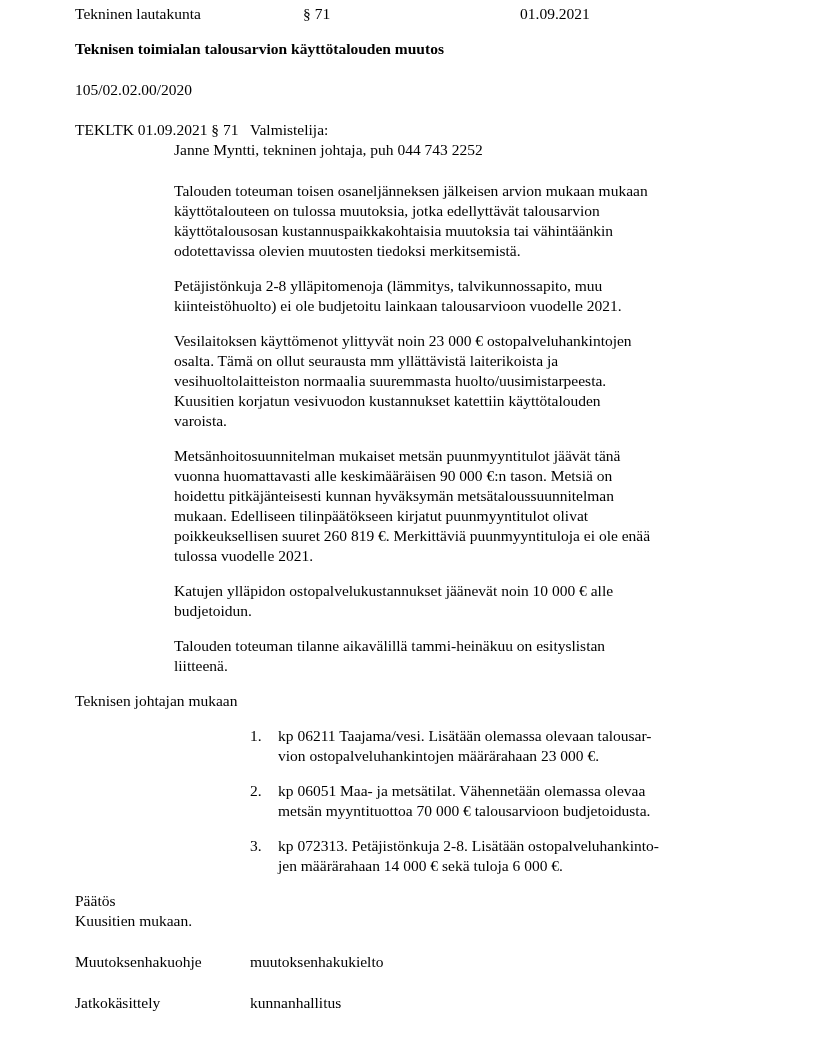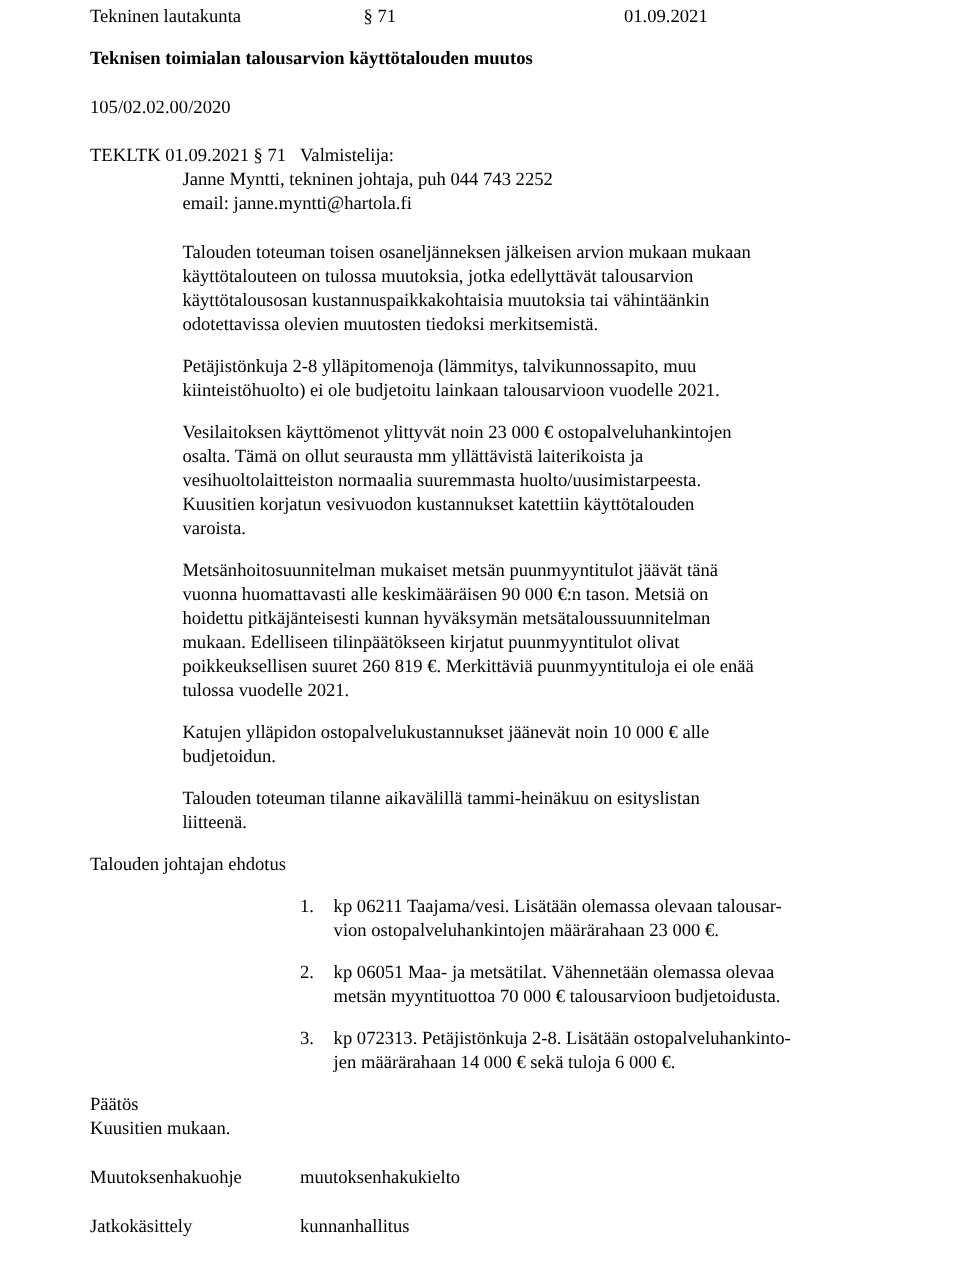--- a/index.html
+++ b/index.html
@@ -42,21 +42,21 @@
   .row {
     display: flex;
     align-items: flex-start;
   }
   .row-label {
     width: 175px;
     flex-shrink: 0;
   }
   .preparer-block { margin-top: 20px; }
   .indent {
-    margin-left: 77px;
+    margin-left: 99px;
     width: 535px;
     white-space: pre-line;
   }
   .para {
     margin-top: 15px;
   }
   .para-first { margin-top: 21px; }
   .proposal-label { margin-top: 15px; }
   .list-item {
     display: flex;
@@ -88,21 +88,20 @@
   <div class="doc-title">Teknisen toimialan talousarvion käyttötalouden muutos</div>
 
   <div class="diary-number">105/02.02.00/2020</div>
 
   <div class="preparer-block">
     <div class="row">
       <span class="row-label">TEKLTK 01.09.2021 § 71</span>
       <span>Valmistelija:</span>
     </div>
     <div class="indent">Janne Myntti, tekninen johtaja, puh 044 743 2252</div>
-    <div class="indent">email: janne.myntti@hartola.fi</div>
   </div>
 
   <div class="indent para para-first">Talouden toteuman toisen osaneljänneksen jälkeisen arvion mukaan mukaan
 käyttötalouteen on tulossa muutoksia, jotka edellyttävät talousarvion
 käyttötalousosan kustannuspaikkakohtaisia muutoksia tai vähintäänkin
 odotettavissa olevien muutosten tiedoksi merkitsemistä.</div>
   <div class="indent para">Petäjistönkuja 2-8 ylläpitomenoja (lämmitys, talvikunnossapito, muu
 kiinteistöhuolto) ei ole budjetoitu lainkaan talousarvioon vuodelle 2021.</div>
   <div class="indent para">Vesilaitoksen käyttömenot ylittyvät noin 23 000 € ostopalveluhankintojen
 osalta. Tämä on ollut seurausta mm yllättävistä laiterikoista ja
@@ -113,21 +112,21 @@
 vuonna huomattavasti alle keskimääräisen 90 000 €:n tason. Metsiä on
 hoidettu pitkäjänteisesti kunnan hyväksymän metsätaloussuunnitelman
 mukaan. Edelliseen tilinpäätökseen kirjatut puunmyyntitulot olivat
 poikkeuksellisen suuret 260 819 €. Merkittäviä puunmyyntituloja ei ole enää
 tulossa vuodelle 2021.</div>
   <div class="indent para">Katujen ylläpidon ostopalvelukustannukset jäänevät noin 10 000 € alle
 budjetoidun.</div>
   <div class="indent para">Talouden toteuman tilanne aikavälillä tammi-heinäkuu on esityslistan
 liitteenä.</div>
 
-  <div class="proposal-label">Talouden johtajan ehdotus</div>
+  <div class="proposal-label">Teknisen johtajan mukaan</div>
 
   <div class="list-item">
     <span class="list-number">1.</span>
     <span class="list-text">kp 06211 Taajama/vesi. Lisätään olemassa olevaan talousar-
 vion ostopalveluhankintojen määrärahaan 23 000 €.</span>
   </div>
   <div class="list-item">
     <span class="list-number">2.</span>
     <span class="list-text">kp 06051 Maa- ja metsätilat. Vähennetään olemassa olevaa
 metsän myyntituottoa 70 000 € talousarvioon budjetoidusta.</span>

